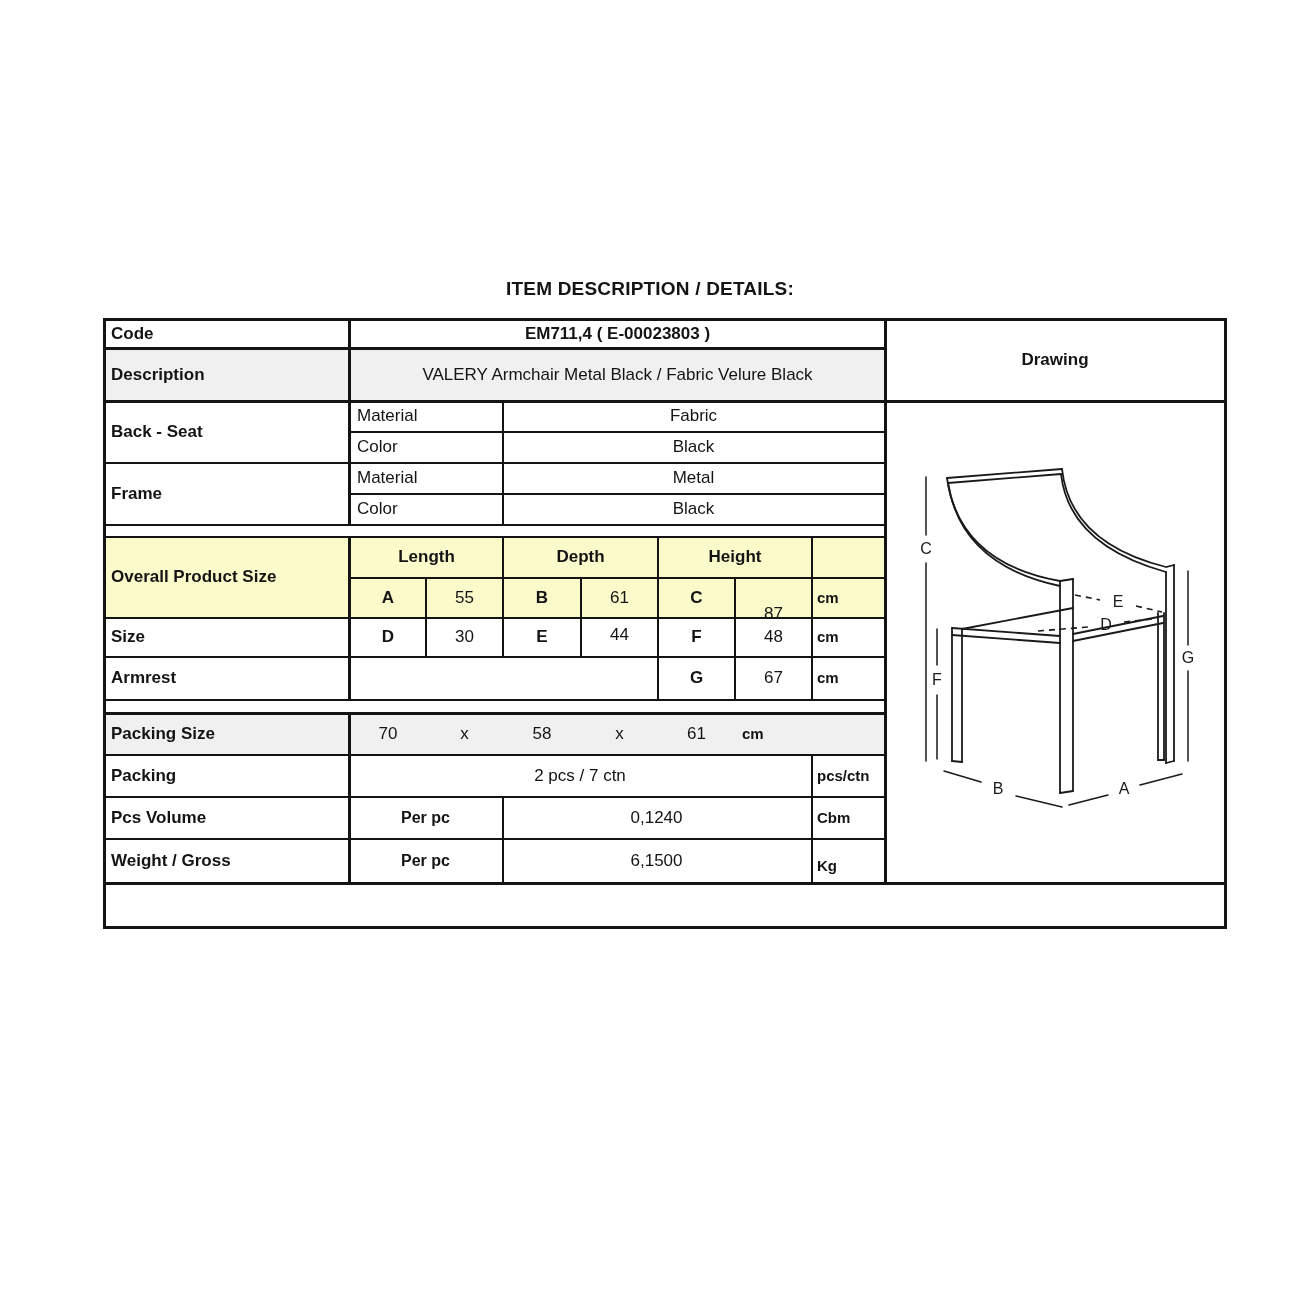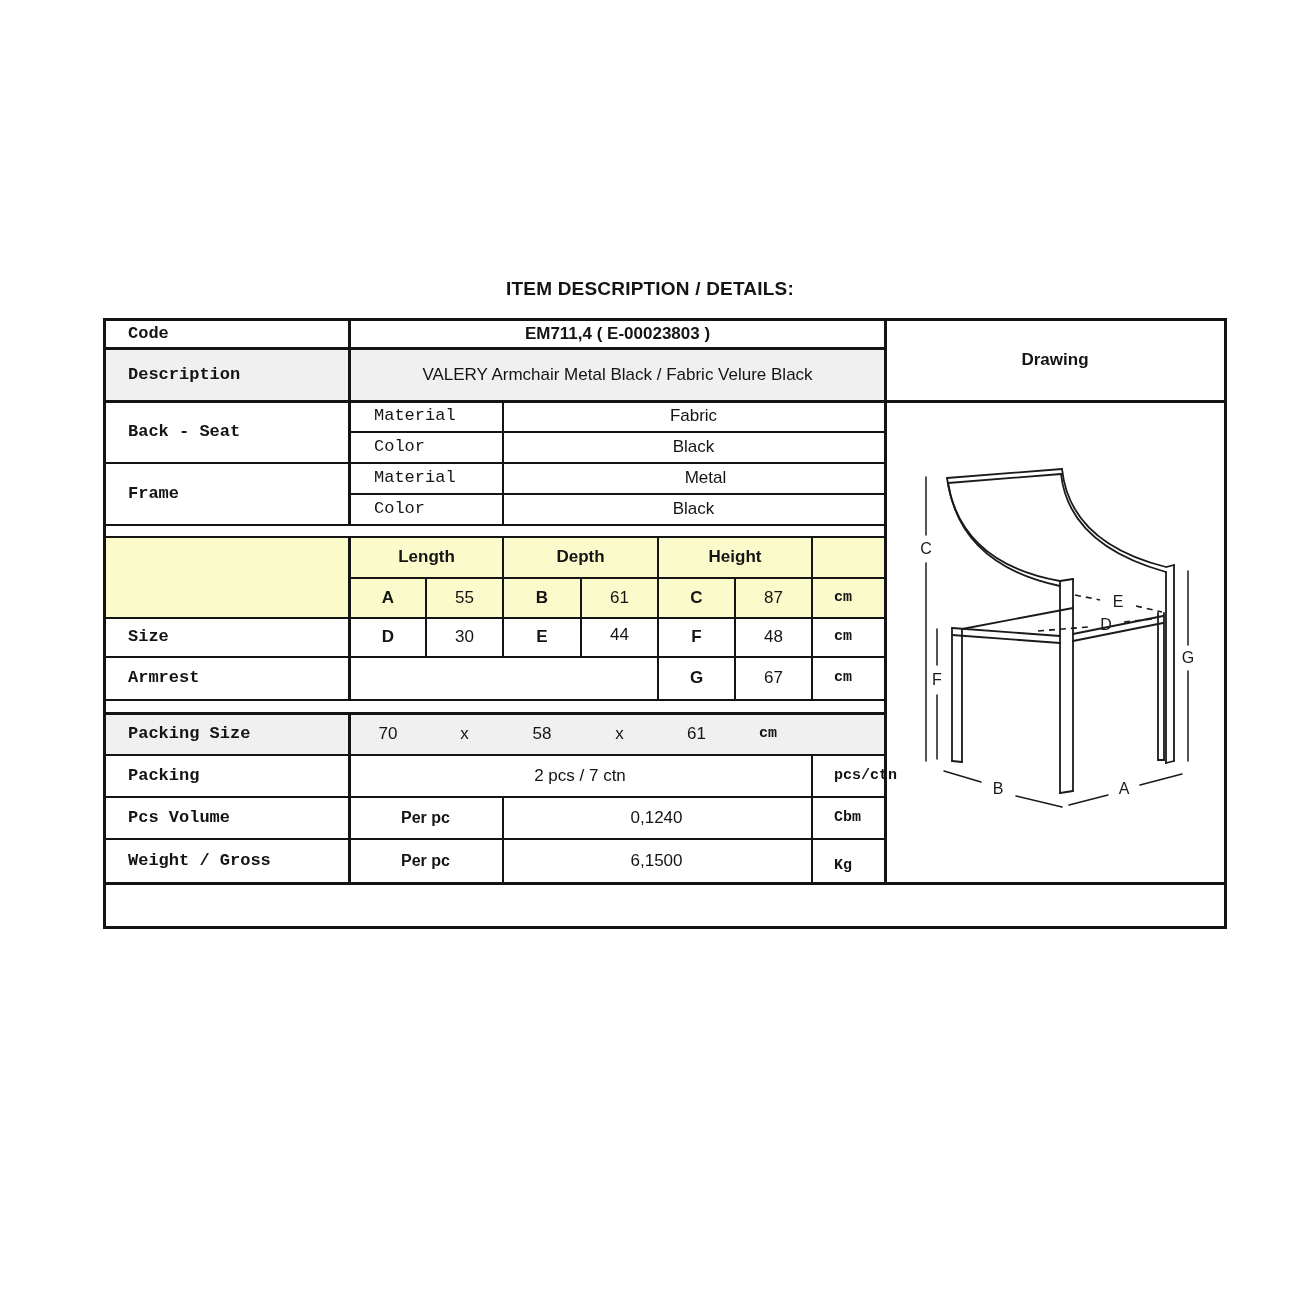--- a/index.html
+++ b/index.html
@@ -1,20 +1,20 @@
 <!DOCTYPE html>
 <html><head>
 <meta charset="utf-8">
 <style>
   html,body{margin:0;padding:0;background:#fff;}
   .page{position:relative;width:1300px;height:1300px;background:#fff;overflow:hidden;
         font-family:"Liberation Sans","DejaVu Sans",sans-serif;color:#141414;}
   .cell{position:absolute;display:flex;align-items:center;font-size:17px;line-height:1.1;white-space:nowrap;}
   .c{justify-content:center;text-align:center;}
-  .l{padding-left:21px;font-family:Liberation Mono, monospace;}
+  .l{padding-left:4px;}
   .b{font-weight:bold;}
   .sm{font-size:15px;}
   .md{font-size:16px;}
   .ti{font-size:19px;letter-spacing:.2px;}
   .bg{position:absolute;}
   .bg.gray{background:#F0F0F0;}
   .bg.yellow{background:#FAFACB;}
   .frame{position:absolute;left:103px;top:318px;width:1124px;height:611px;
          border:3px solid #141414;box-sizing:border-box;background:transparent;}
   .ln{position:absolute;background:#141414;}
@@ -71,33 +71,34 @@
   <div class="cell c" style="left:351px;top:350px;width:533px;height:50px;">VALERY Armchair Metal Black / Fabric Velure Black</div>
 
   <div class="cell l b" style="left:107px;top:402px;width:238px;height:60px;">Back - Seat</div>
   <div class="cell l" style="left:353px;top:402px;width:146px;height:29px;">Material</div>
   <div class="cell c" style="left:504px;top:402px;width:379px;height:29px;">Fabric</div>
   <div class="cell l" style="left:353px;top:433px;width:146px;height:29px;">Color</div>
   <div class="cell c" style="left:504px;top:433px;width:379px;height:29px;">Black</div>
 
   <div class="cell l b" style="left:107px;top:464px;width:238px;height:60px;">Frame</div>
   <div class="cell l" style="left:353px;top:464px;width:146px;height:29px;">Material</div>
-  <div class="cell c" style="left:504px;top:464px;width:379px;height:29px;margin-left:12px;">Metal</div>
+  <div class="cell c" style="left:504px;top:464px;width:379px;height:29px;">Metal</div>
   <div class="cell l" style="left:353px;top:495px;width:146px;height:29px;">Color</div>
   <div class="cell c" style="left:504px;top:495px;width:379px;height:29px;">Black</div>
 
+  <div class="cell l b" style="left:107px;top:538px;width:238px;height:79px;">Overall Product Size</div>
   <div class="cell c b" style="left:351px;top:538px;width:151px;height:39px;">Length</div>
   <div class="cell c b" style="left:504px;top:538px;width:153px;height:39px;">Depth</div>
   <div class="cell c b" style="left:659px;top:538px;width:152px;height:39px;">Height</div>
   <div class="cell c b" style="left:351px;top:579px;width:74px;height:38px;">A</div>
   <div class="cell c" style="left:427px;top:579px;width:75px;height:38px;">55</div>
   <div class="cell c b" style="left:504px;top:579px;width:76px;height:38px;">B</div>
   <div class="cell c" style="left:582px;top:579px;width:75px;height:38px;">61</div>
   <div class="cell c b" style="left:659px;top:579px;width:75px;height:38px;">C</div>
-  <div class="cell c" style="left:736px;top:579px;width:75px;height:38px;border-radius:11px;">87</div>
+  <div class="cell c" style="left:736px;top:595px;width:75px;height:38px;border-radius:11px;">87</div>
   <div class="cell l b sm" style="left:813px;top:579px;width:69px;height:38px;">cm</div>
 
   <div class="cell l b" style="left:107px;top:619px;width:238px;height:37px;">Size</div>
   <div class="cell c b" style="left:351px;top:619px;width:74px;height:37px;">D</div>
   <div class="cell c" style="left:427px;top:619px;width:75px;height:37px;">30</div>
   <div class="cell c b" style="left:504px;top:619px;width:76px;height:37px;">E</div>
   <div class="cell c" style="left:582px;top:617px;width:75px;height:37px;">44</div>
   <div class="cell c b" style="left:659px;top:619px;width:75px;height:37px;">F</div>
   <div class="cell c" style="left:736px;top:619px;width:75px;height:37px;">48</div>
   <div class="cell l b sm" style="left:813px;top:619px;width:69px;height:37px;">cm</div>

